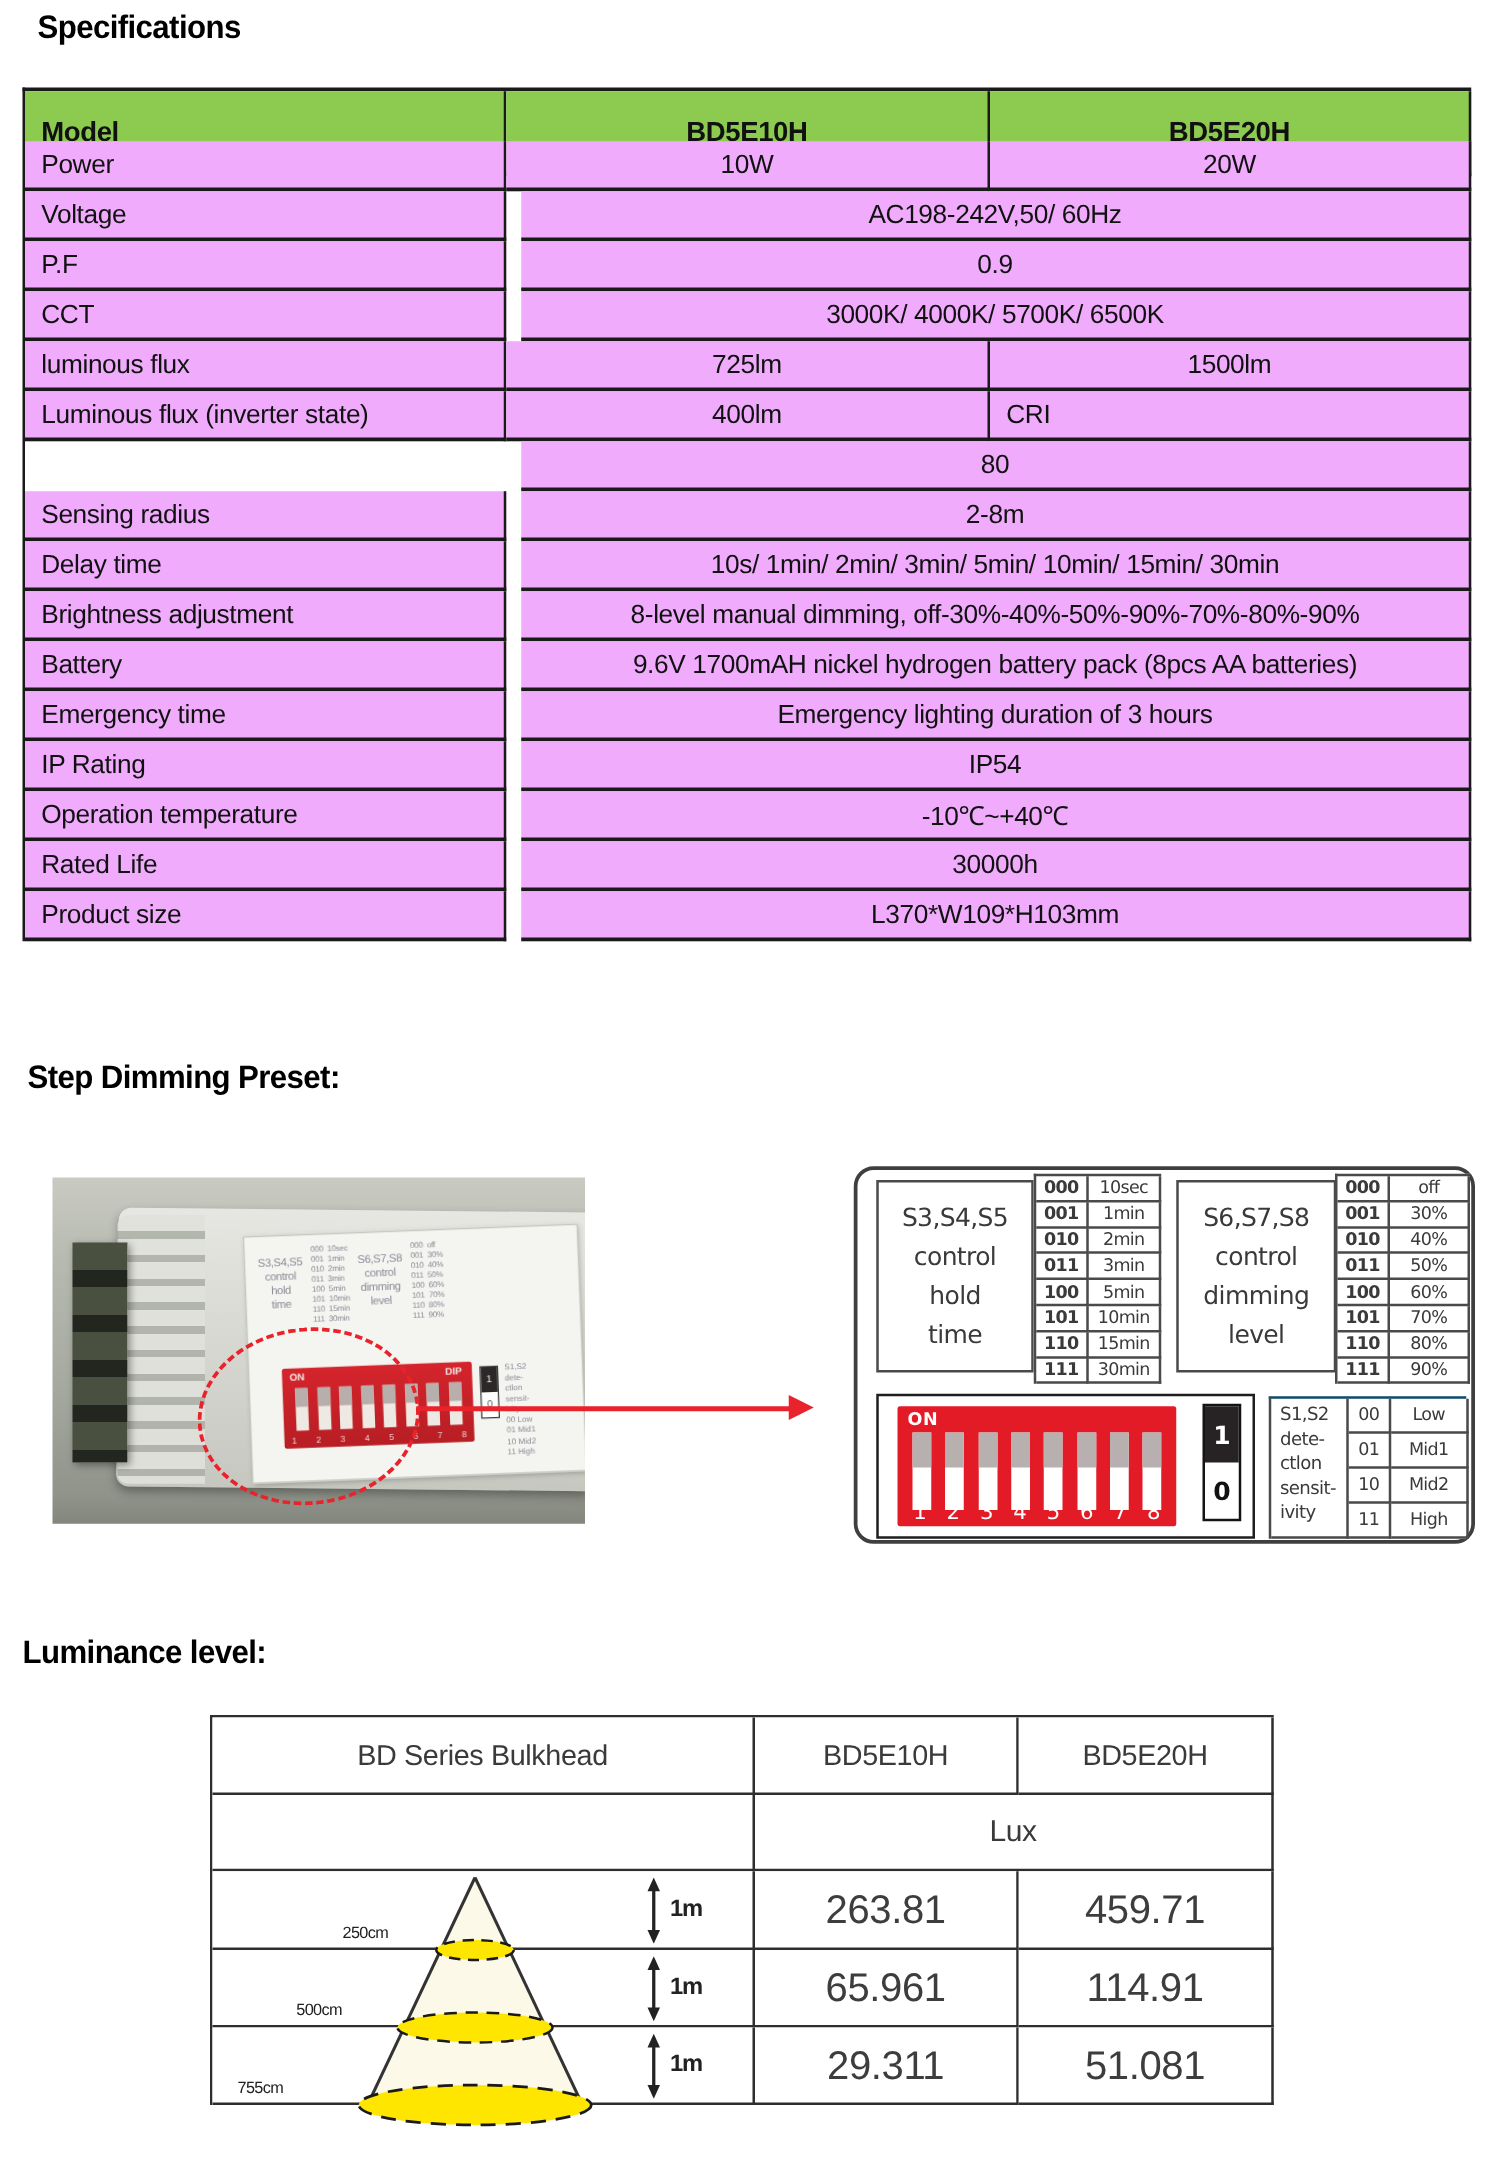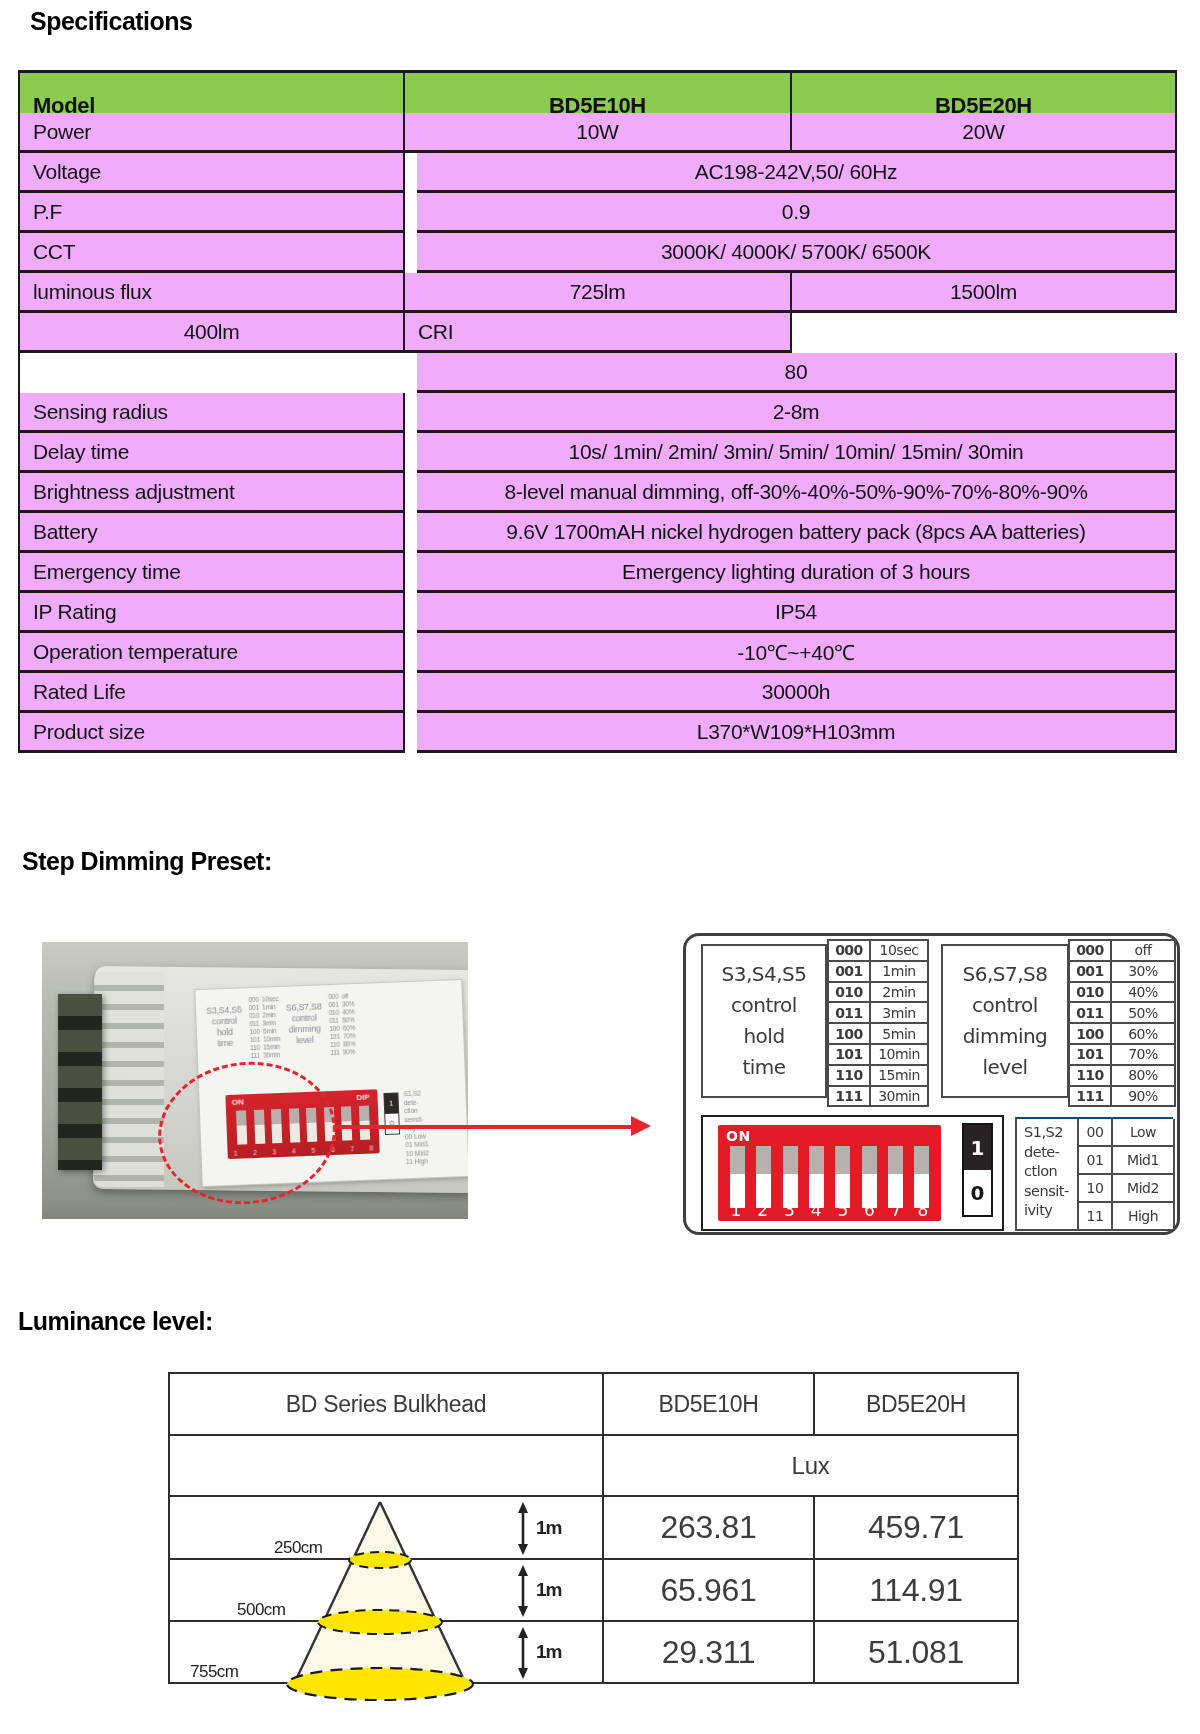--- a/index.html
+++ b/index.html
@@ -146,21 +146,21 @@
     border-top:2.5px solid #2e2e2e;border-left:2.5px solid #2e2e2e;
     color:#3a3a3a;
   }
   #lum-table .lcell{
     border-right:2.5px solid #2e2e2e;border-bottom:2.5px solid #2e2e2e;
     display:flex;align-items:center;justify-content:center;background:#fff;
     font-size:23px;letter-spacing:-.3px;position:relative;
   }
   #lum-table .lux-merged{grid-column:2/4;font-size:24px;}
   #lum-table .val{font-size:32px;color:#3d3d3d;}
-  .dist-label{position:absolute;font-size:17px;color:#222;letter-spacing:-.5px;}
+  .dist-label{position:absolute;font-size:13px;color:#222;letter-spacing:-.5px;}
   .gap-arrow{position:absolute;left:345px;}
   .gap-label{position:absolute;left:366px;font-size:19px;font-weight:600;color:#222;letter-spacing:-1px;}
   #cone-svg{position:absolute;left:50px;top:118px;pointer-events:none;}
 </style>
 </head>
 <body>
 
 <div class="heading" id="spec-heading">Specifications</div>
 
 <div id="spec-table">
@@ -172,20 +172,21 @@
     <div class="cell">20W</div>
     <div class="cell lbl">Voltage</div>
     <div class="cell merged">AC198-242V,50/ 60Hz</div>
     <div class="cell lbl">P.F</div>
     <div class="cell merged">0.9</div>
     <div class="cell lbl">CCT</div>
     <div class="cell merged">3000K/ 4000K/ 5700K/ 6500K</div>
     <div class="cell lbl">luminous flux</div>
     <div class="cell">725lm</div>
     <div class="cell">1500lm</div>
+    <div class="cell lbl">Luminous flux (inverter state)</div>
     <div class="cell">400lm</div>
     <div class="cell lbl">CRI</div>
     <div class="cell merged">80</div>
     <div class="cell lbl">Sensing radius</div>
     <div class="cell merged">2-8m</div>
     <div class="cell lbl">Delay time</div>
     <div class="cell merged">10s/ 1min/ 2min/ 3min/ 5min/ 10min/ 15min/ 30min</div>
     <div class="cell lbl">Brightness adjustment</div>
     <div class="cell merged">8-level manual dimming, off-30%-40%-50%-90%-70%-80%-90%</div>
     <div class="cell lbl">Battery</div>

